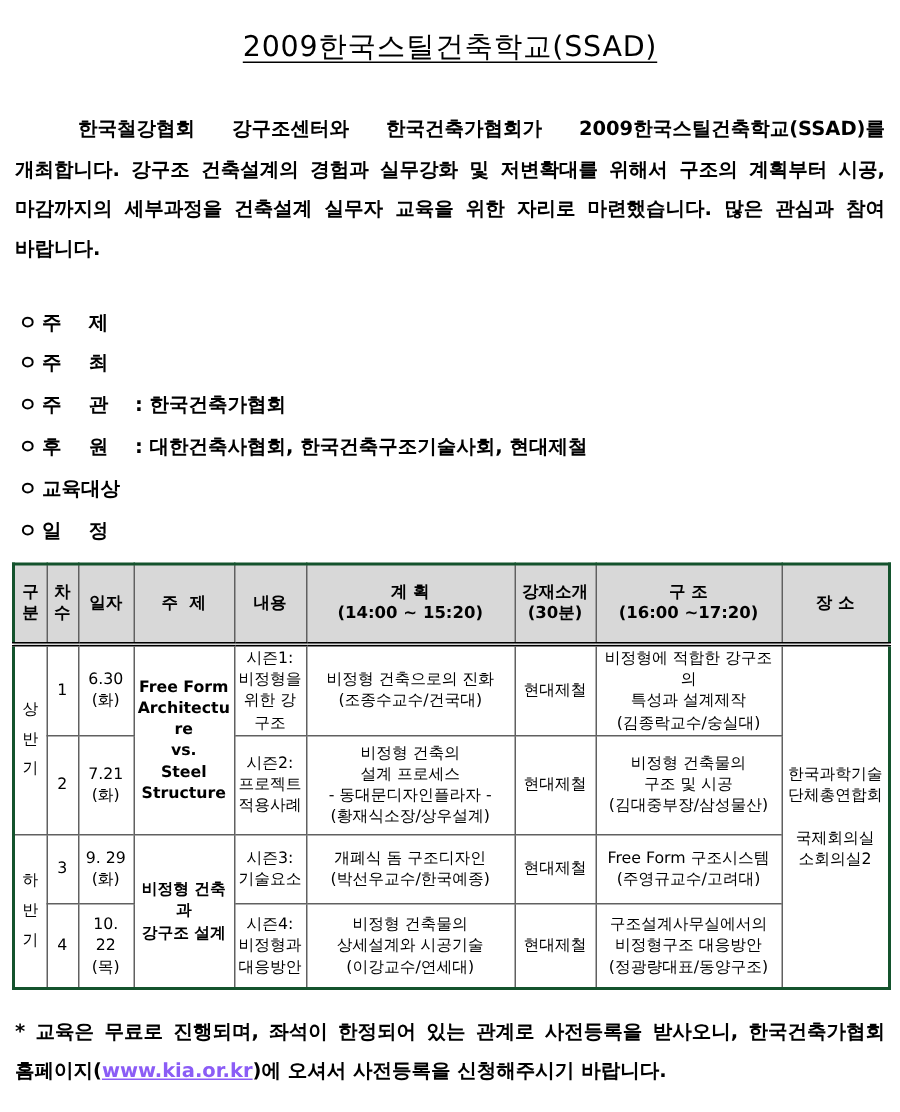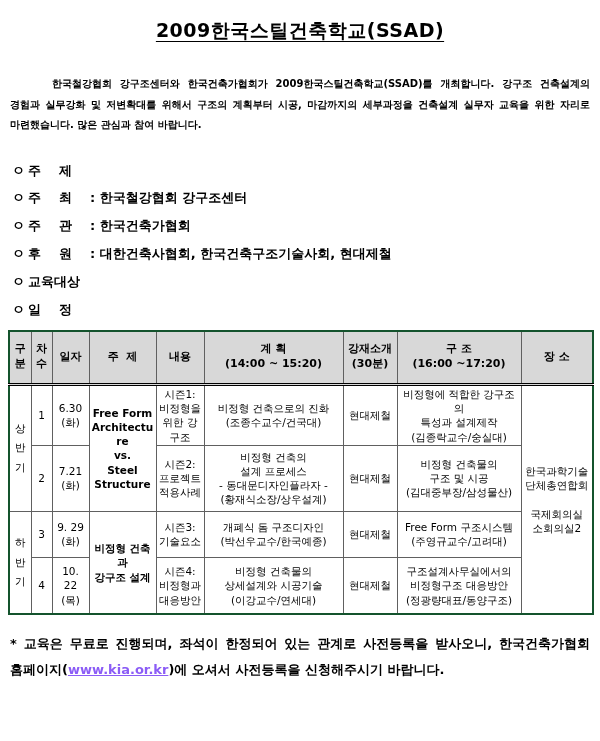--- a/index.html
+++ b/index.html
@@ -4,27 +4,27 @@
 <style>
   * { margin: 0; padding: 0; box-sizing: border-box; }
   html, body { width: 600px; }
   body {
     width: 600px; height: 741px; overflow: hidden;
     background: #ffffff; color: #000000;
     font-family: "DejaVu Sans", "Liberation Sans", sans-serif;
     padding: 6px 8px;
   }
   .doc-title {
-    text-align: center; font-size: 19px; font-weight: bold;
+    text-align: center; font-size: 19px; font-weight: normal;
     text-decoration: underline; text-underline-offset: 4px;
     margin-top: 12px; letter-spacing: 0.5px;
   }
   .intro {
     margin: 30px 2px 0 2px;
-    font-size: 10px; font-weight: bold; line-height: 2.05;
+    font-size: 13px; font-weight: bold; line-height: 2.05;
     text-align: justify; text-indent: 42px; word-break: keep-all;
   }
   .info-list { margin: 26px 0 0 4px; font-size: 13px; font-weight: bold; }
   .info-item { display: flex; align-items: flex-start; line-height: 1.45; margin-bottom: 9px; }
   .info-bullet { width: 16px; flex: 0 0 16px; }
   .info-label { flex: 0 0 62px; white-space: pre; overflow: hidden; }
   .info-value { white-space: pre-wrap; }
   table.schedule {
     width: 584px; margin-top: 10px;
     border-collapse: collapse; table-layout: fixed;
@@ -64,21 +64,20 @@
 <p class="intro">한국철강협회 강구조센터와 한국건축가협회가 2009한국스틸건축학교(SSAD)를 개최합니다. 강구조 건축설계의 경험과 실무강화 및 저변확대를 위해서 구조의 계획부터 시공, 마감까지의 세부과정을 건축설계 실무자 교육을 위한 자리로 마련했습니다. 많은 관심과 참여 바랍니다.</p>
 
 <div class="info-list">
   <div class="info-item">
     <span class="info-bullet">ㅇ</span>
     <span class="info-label">주    제</span>
   </div>
   <div class="info-item">
     <span class="info-bullet">ㅇ</span>
     <span class="info-label">주    최</span>
-    <span class="info-value">: 한국철강협회 강구조센터</span>
   </div>
   <div class="info-item">
     <span class="info-bullet">ㅇ</span>
     <span class="info-label">주    관</span>
     <span class="info-value">: 한국건축가협회</span>
   </div>
   <div class="info-item">
     <span class="info-bullet">ㅇ</span>
     <span class="info-label">후    원</span>
     <span class="info-value">: 대한건축사협회, 한국건축구조기술사회, 현대제철</span>

